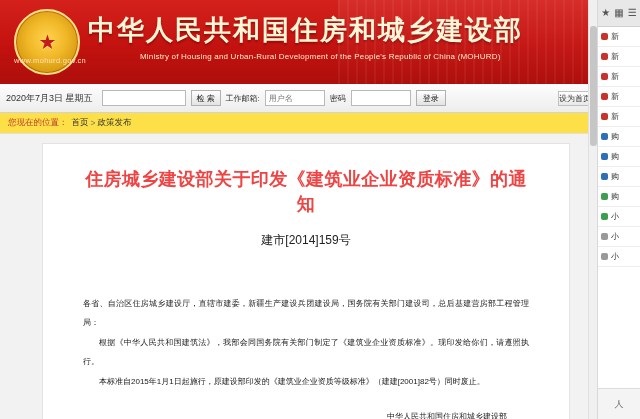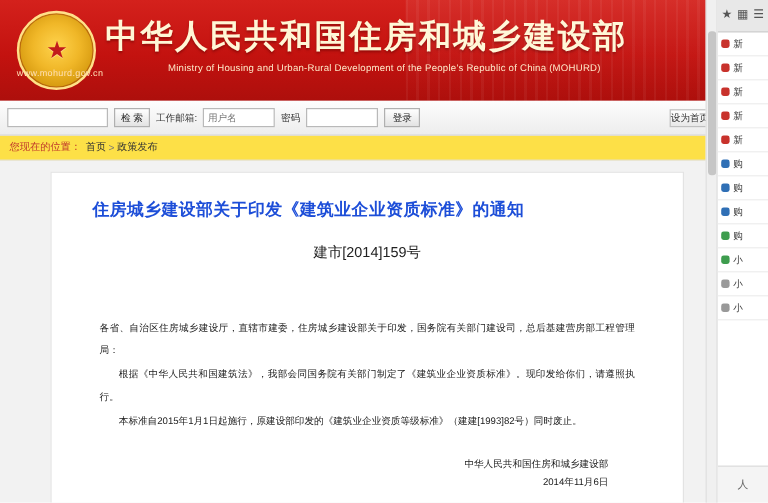--- a/index.html
+++ b/index.html
@@ -265,24 +265,25 @@
   }
   .doc-card {
     background: #ffffff;
     border: 1px solid #e3e3e3;
     height: 278px;
     box-sizing: border-box;
     padding: 22px 34px 10px 34px;
     position: relative;
   }
   .doc-title {
+    text-align: center;
     font-family: "DejaVu Sans", "Liberation Sans", sans-serif;
-    font-size: 14px;
+    font-size: 18px;
     font-weight: bold;
-    color: #1d4ed8;
+    color: #ef4444;
     letter-spacing: 0.4px;
     line-height: 1.4;
   }
   .doc-docnum {
     text-align: center;
     font-size: 12px;
     color: #222;
     margin-top: 16px;
   }
   .doc-body {
@@ -337,20 +338,21 @@
     <div class="banner">
       <div class="emblem">
         <span class="emblem-inner">★</span>
       </div>
       <div class="banner-title">中华人民共和国住房和城乡建设部</div>
       <div class="banner-sub">Ministry of Housing and Urban-Rural Development of the People's Republic of China (MOHURD)</div>
       <div class="banner-url">www.mohurd.gov.cn</div>
     </div>
 
     <div class="toolbar">
+      <div class="toolbar-date">2020年7月3日 星期五</div>
       <input class="tb-input keyword" type="text" placeholder="" style="">
       <div class="tb-btn">检 索</div>
       <div class="tb-label">工作邮箱:</div>
       <input class="tb-input mail" type="text" placeholder="用户名" style="">
       <div class="tb-label">密码</div>
       <input class="tb-input pass" type="password" style="">
       <div class="tb-btn">登录</div>
       <div class="tb-home">设为首页</div>
     </div>
 
@@ -359,23 +361,23 @@
       <a class="crumb-link">首页</a>
       <span class="crumb-sep">&gt;</span>
       <a class="crumb-link">政策发布</a>
     </div>
 
     <div class="doc-area">
       <div class="doc-card">
         <div class="doc-title">住房城乡建设部关于印发《建筑业企业资质标准》的通知</div>
         <div class="doc-docnum">建市[2014]159号</div>
         <div class="doc-body">
-          <p>各省、自治区住房城乡建设厅，直辖市建委，住房城乡建设部关于印发，国务院有关部门建设司，总后基建营房部工程管理局：</p>
+          <p>各省、自治区住房城乡建设厅，直辖市建委，新疆生产建设兵团建设局，国务院有关部门建设司，总后基建营房部工程管理局：</p>
           <p class="indent">根据《中华人民共和国建筑法》，我部会同国务院有关部门制定了《建筑业企业资质标准》。现印发给你们，请遵照执行。</p>
-          <p class="indent">本标准自2015年1月1日起施行，原建设部印发的《建筑业企业资质等级标准》（建建[1993]82号）同时废止。</p>
+          <p class="indent">本标准自2015年1月1日起施行，原建设部印发的《建筑业企业资质等级标准》（建建[2001]82号）同时废止。</p>
         </div>
         <div class="doc-signoff">
           <div>中华人民共和国住房和城乡建设部</div>
           <div>2014年11月6日</div>
         </div>
       </div>
     </div>
   </div>
 
   <div class="page-scroll">

